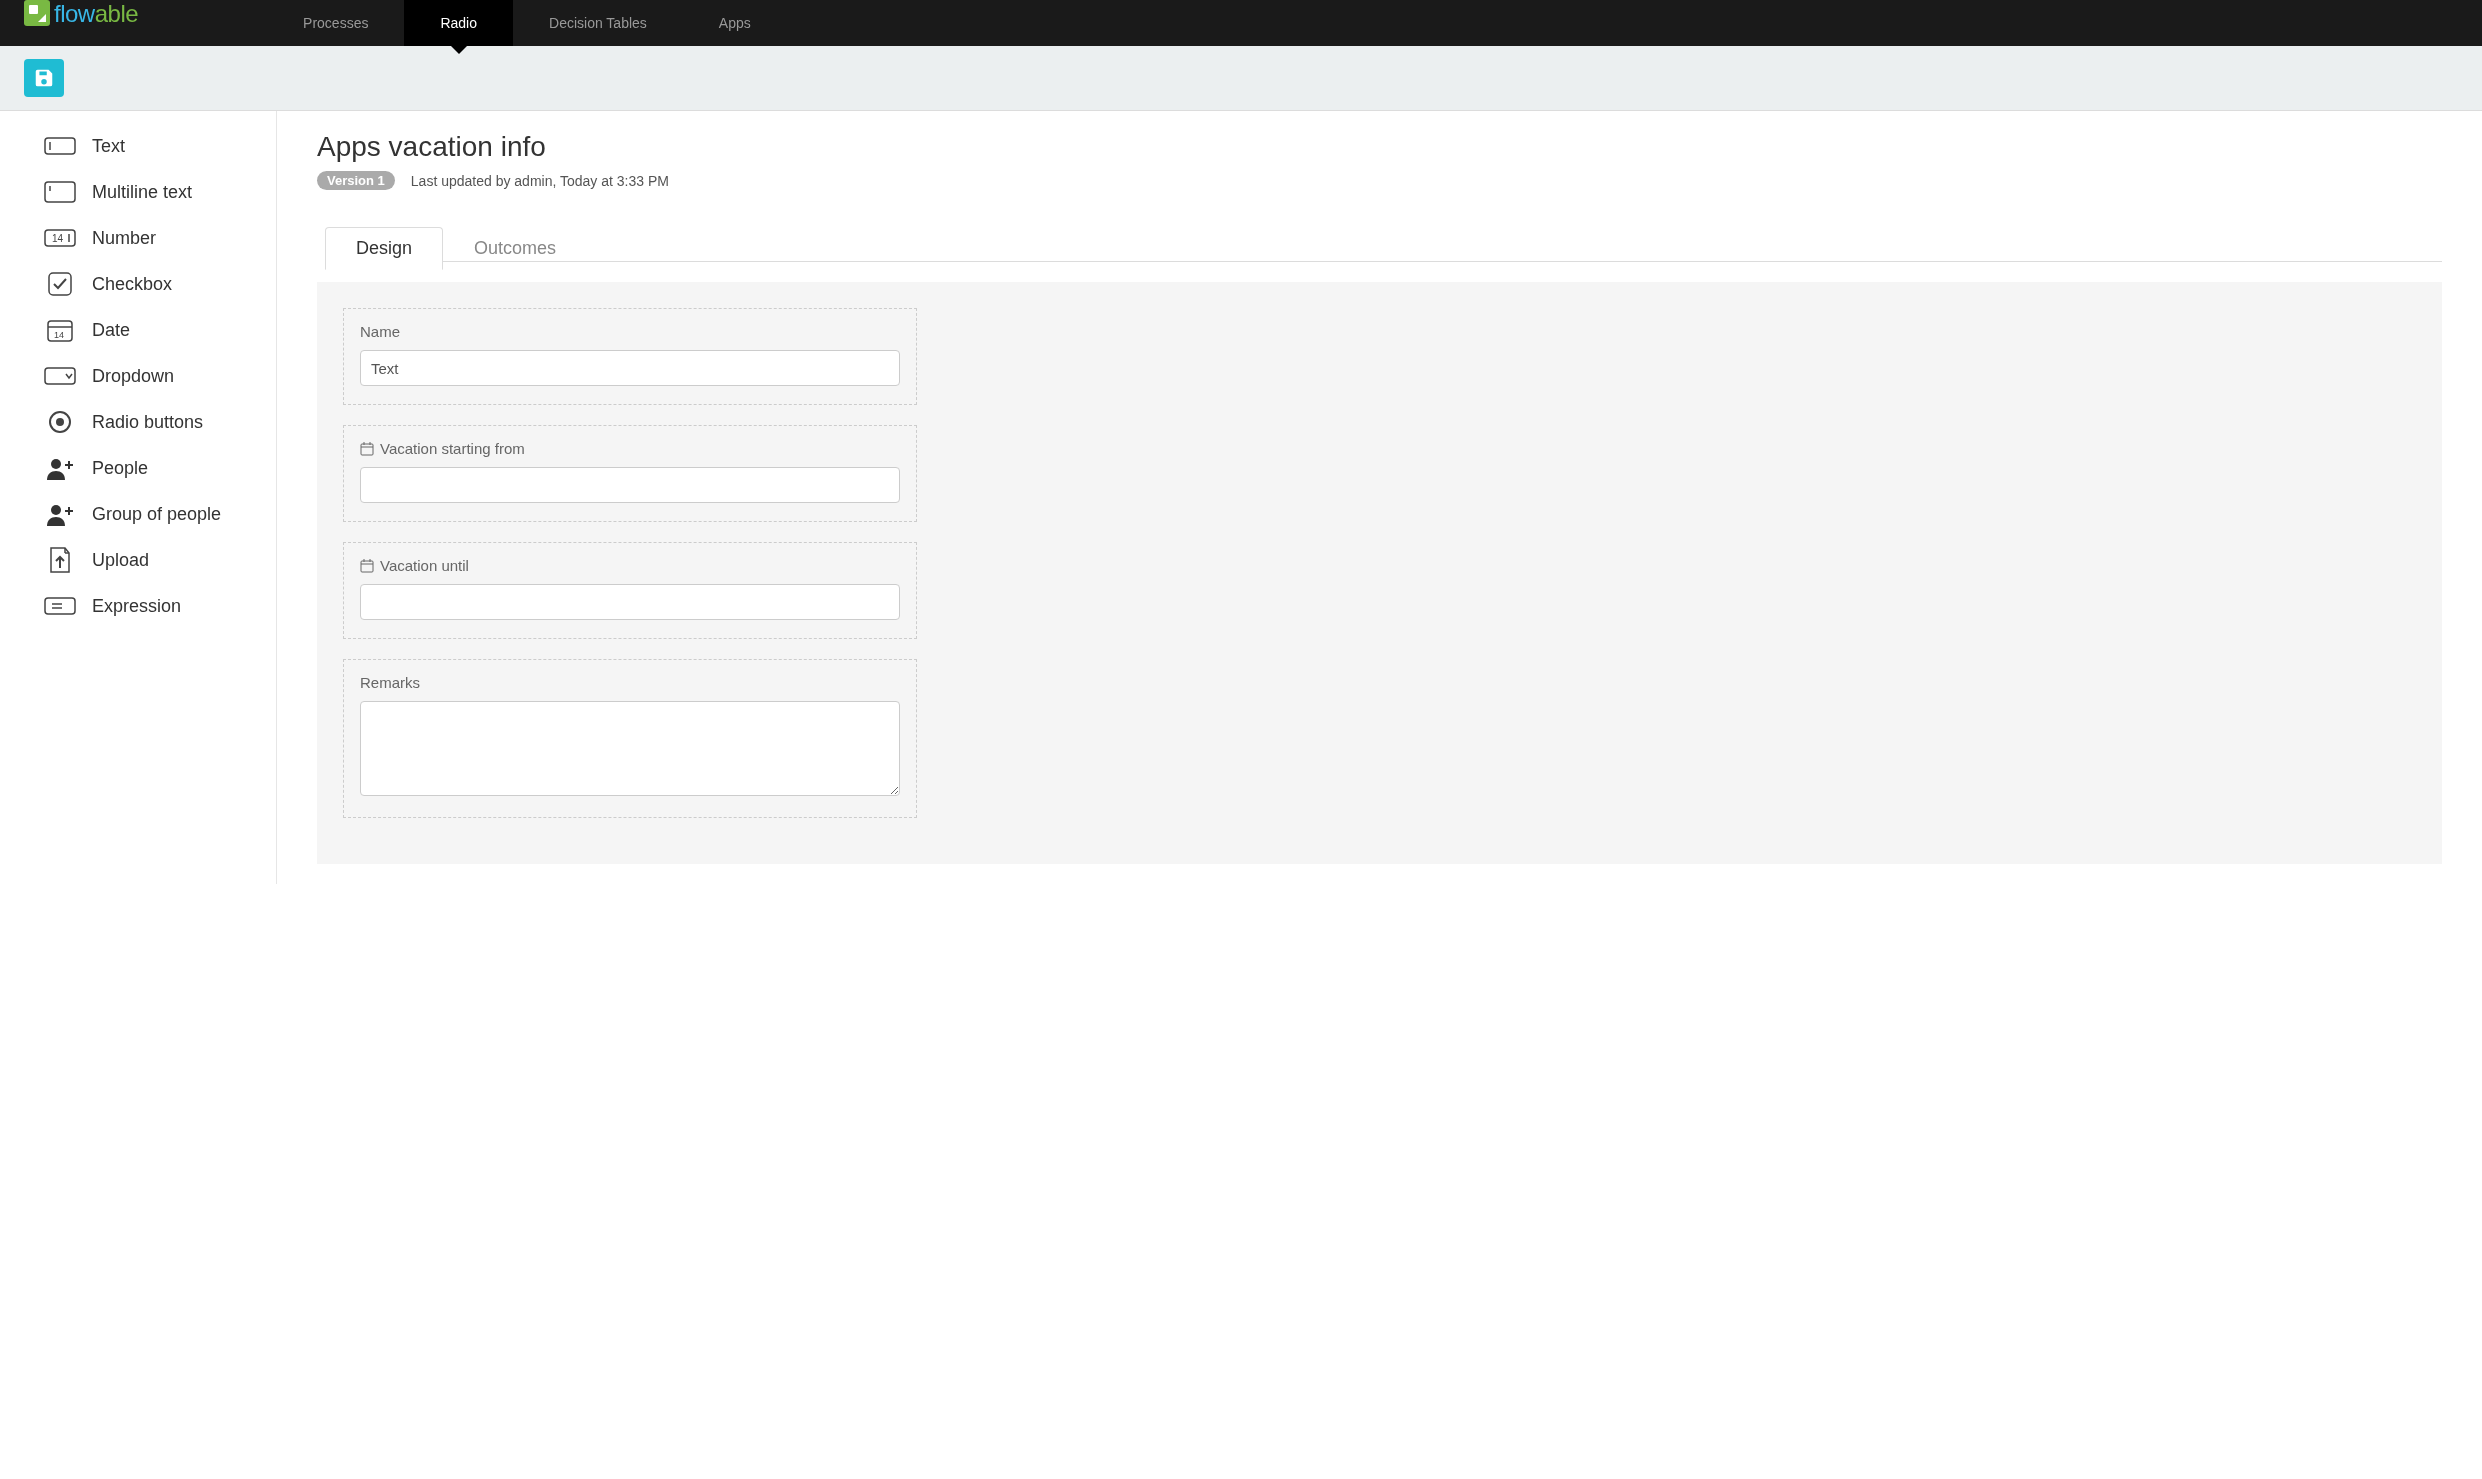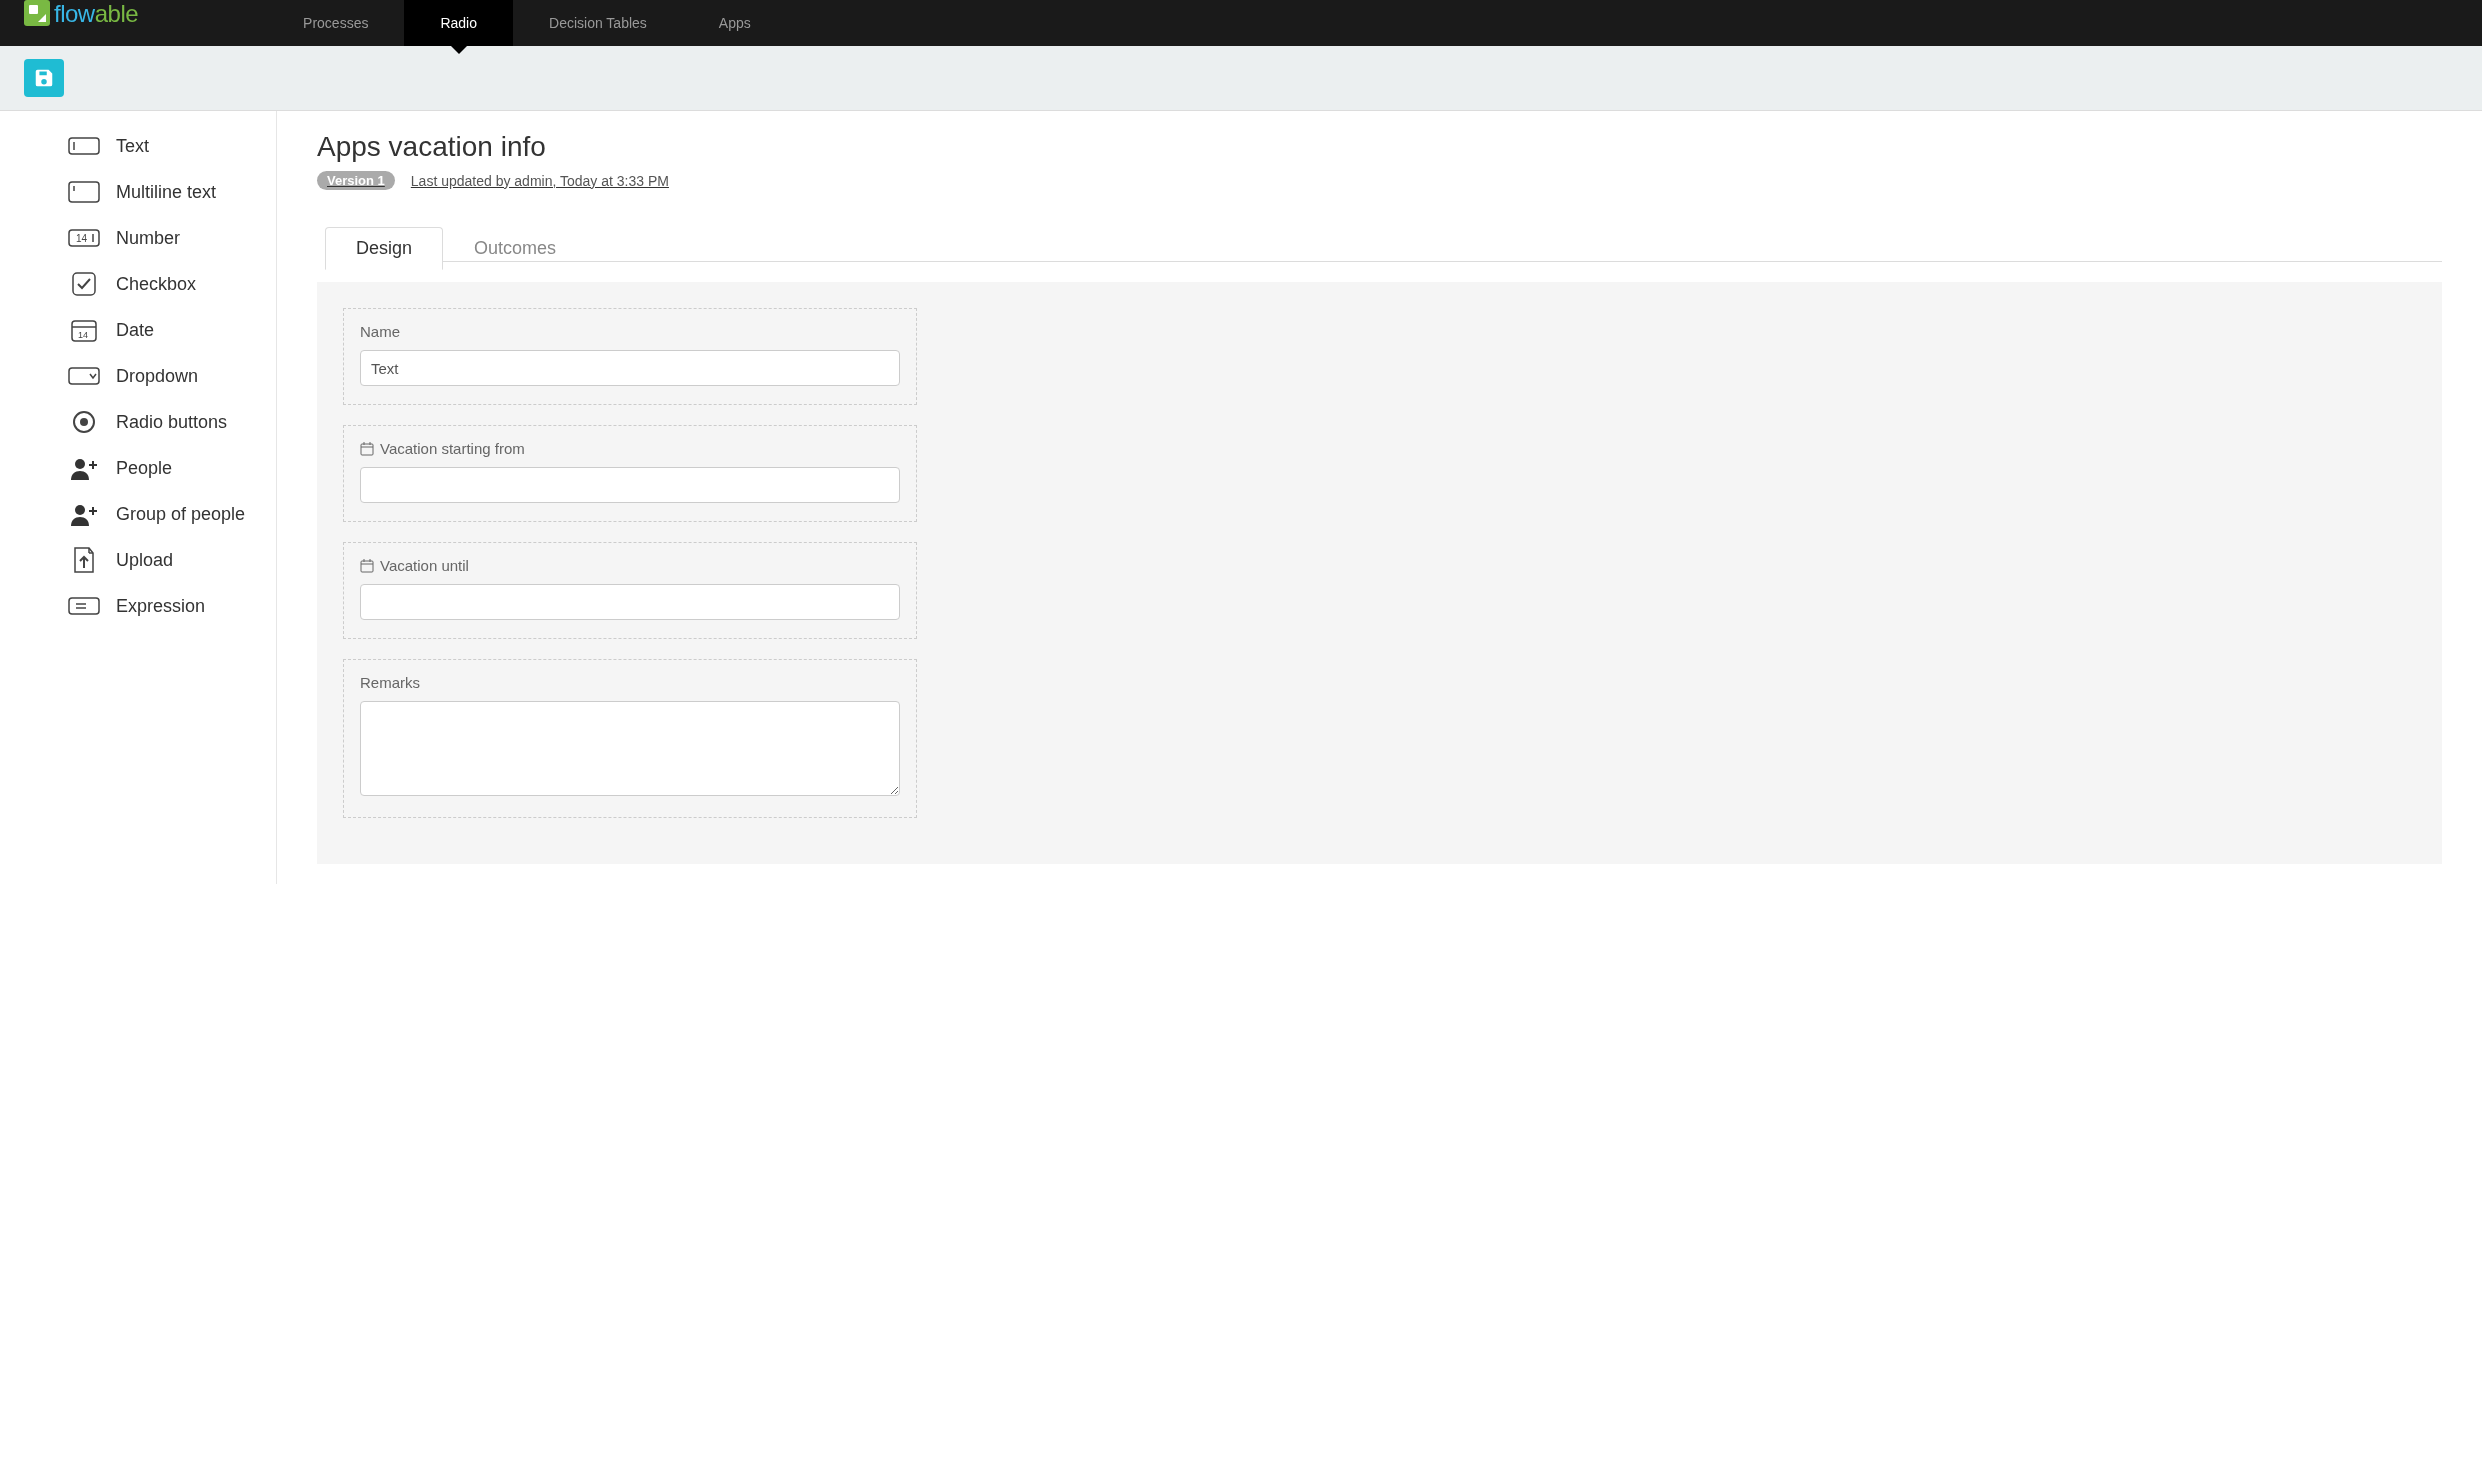--- a/index.html
+++ b/index.html
@@ -122,40 +122,38 @@
     font-size: 18px;
     color: #333;
   }
   .palette-icon {
     width: 40px;
     height: 26px;
     display: flex;
     align-items: center;
     justify-content: center;
     color: #555;
-    margin-left: 24px;
   }
   .palette-icon svg { fill: none; stroke: #444; stroke-width: 1.5; }
 
   .main {
     flex: 1;
     padding: 20px 40px;
   }
   .page-title {
     font-size: 28px;
     font-weight: 400;
     color: #333;
     margin-bottom: 8px;
   }
   .meta-row {
     display: flex;
     align-items: center;
     gap: 16px;
     margin-bottom: 28px;
-    text-decoration: underline;
   }
   .version-badge {
     background: #aaa;
     color: #fff;
     font-size: 13px;
     font-weight: 600;
     padding: 2px 10px;
     border-radius: 10px;
   }
   .last-updated {

